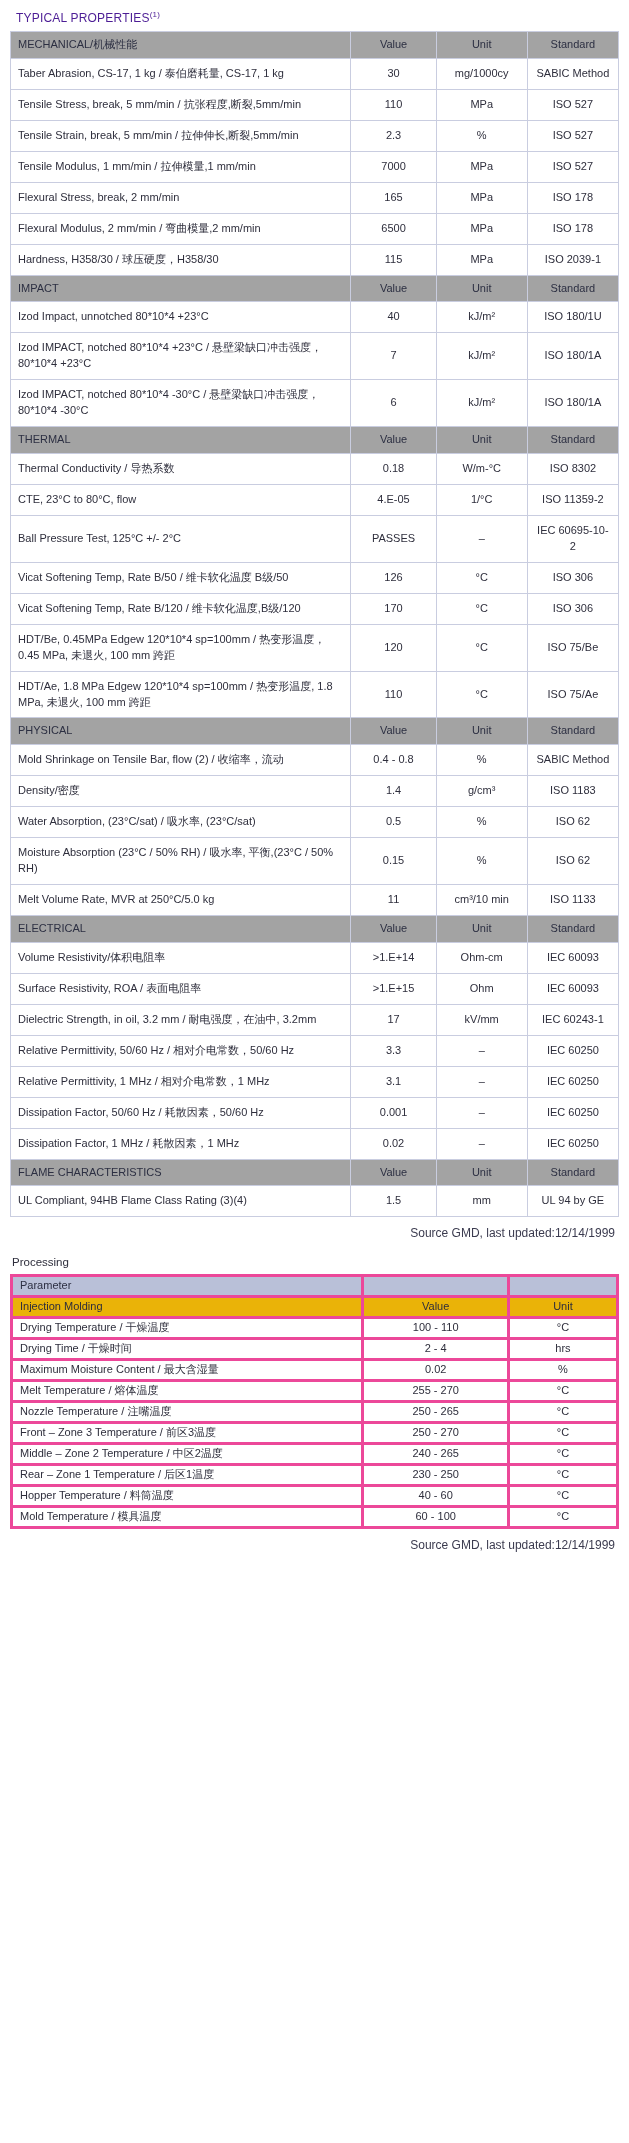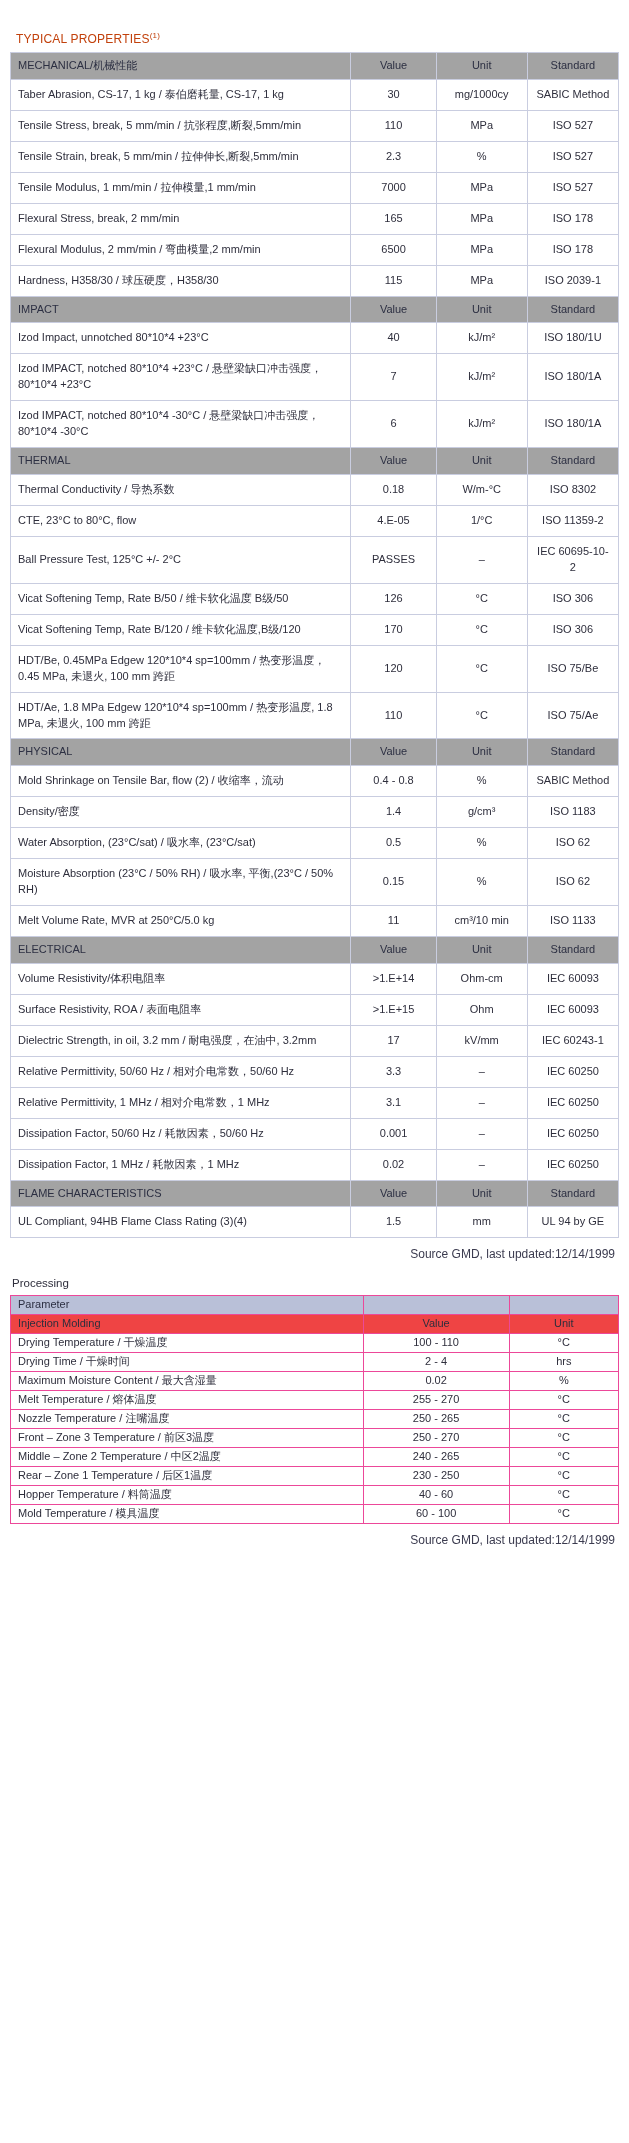--- a/index.html
+++ b/index.html
@@ -8,24 +8,23 @@
     background: #ffffff;
     font-family: "Liberation Sans", sans-serif;
   }
   body {
     width: 629px;
     min-height: 2143px;
     padding: 6px 10px 4px 10px;
   }
   .doc-title {
     font-size: 12px;
-    color: #c2410c;
+    color: #4c1d95;
     padding: 4px 6px 6px 6px;
     letter-spacing: .2px;
-    margin-top: 21px;
   }
   .doc-title sup { font-size: 8px; }
 
   table.props {
     width: 100%;
     border-collapse: collapse;
     table-layout: fixed;
     font-size: 11px;
     color: #2e2e3c;
   }
@@ -65,31 +64,31 @@
     padding: 4px 2px 6px 2px;
   }
   table.proc {
     width: 100%;
     border-collapse: collapse;
     table-layout: fixed;
     font-size: 11px;
     color: #2e2e3c;
   }
   table.proc td {
-    border: 1px solid #ec4899;
+    border: 3px solid #ec4899;
     padding: 1px 7px;
     vertical-align: middle;
     line-height: 1.45;
   }
   table.proc tr.proc-header td {
     background: #b9c0d8;
     color: #2c2f42;
   }
   table.proc tr.proc-sub td {
-    background: #ef4444;
+    background: #eab308;
   }
   table.proc td.pv, table.proc td.pu { text-align: center; }
   col.p-name { width: 58%; }
   col.p-val  { width: 24%; }
   col.p-unit { width: 18%; }
 </style>
 </head>
 <body>
 
 <div class="doc-title">

